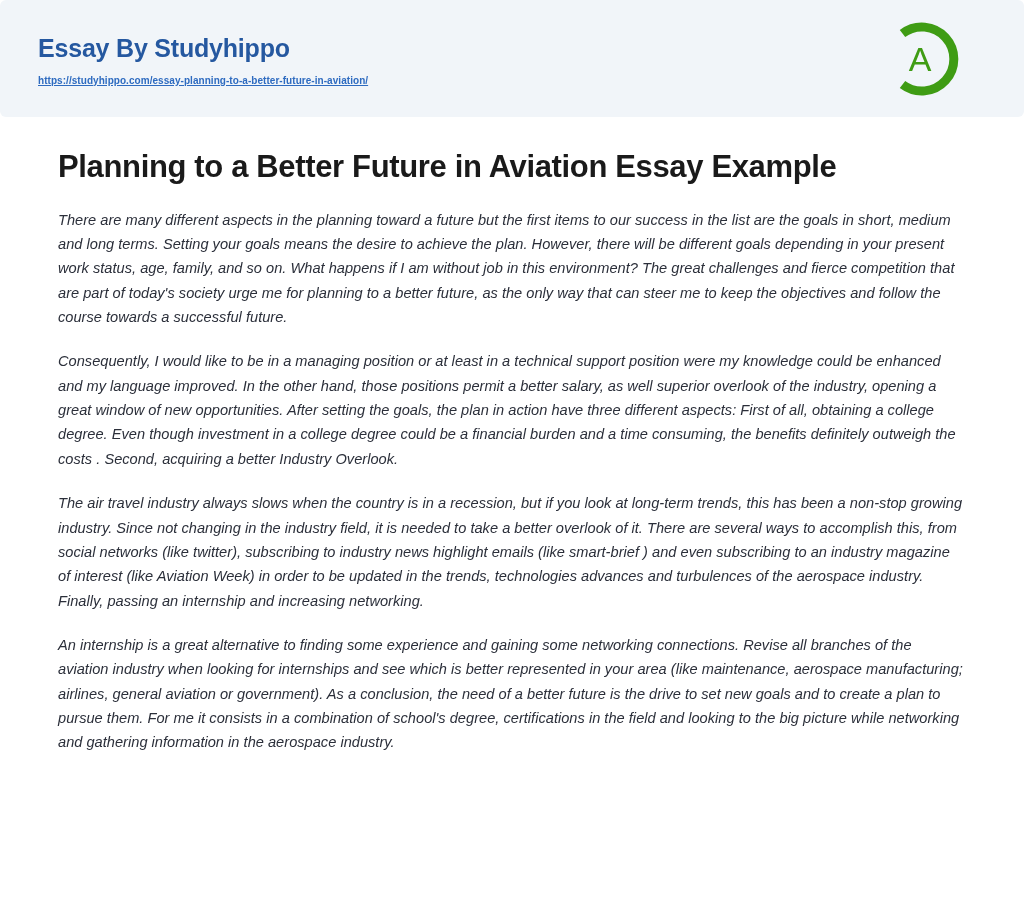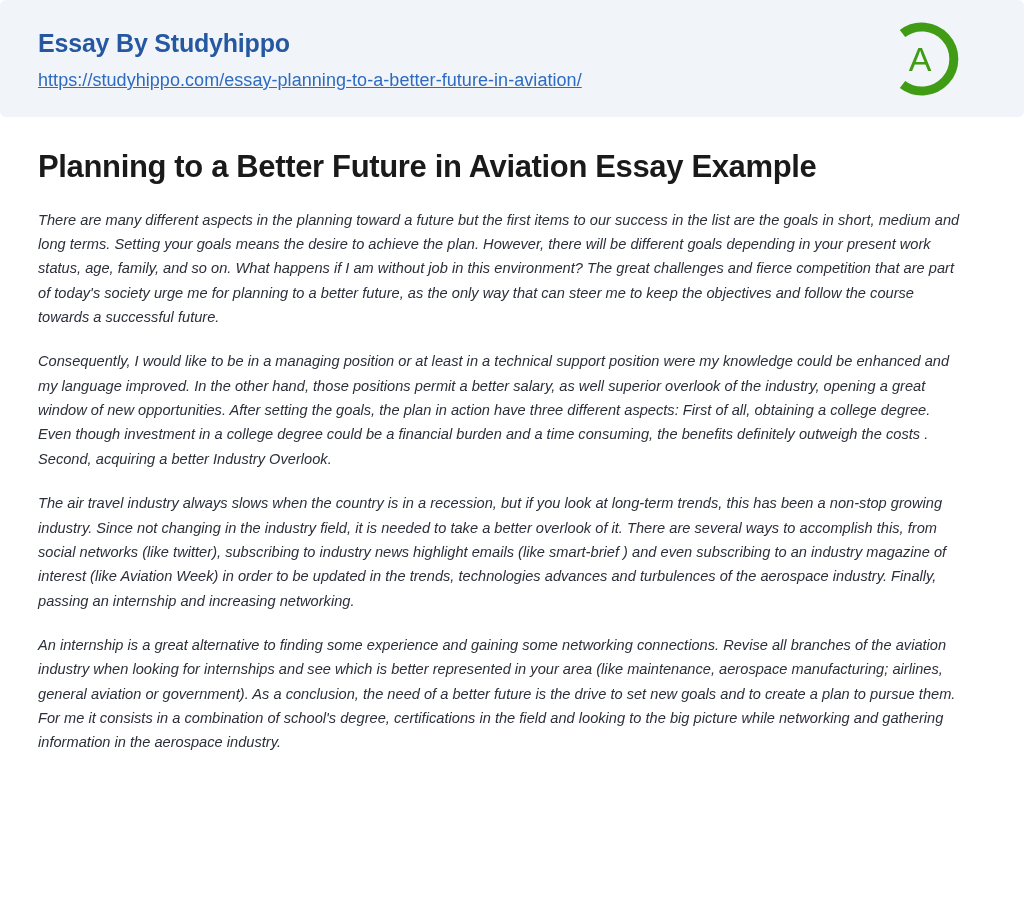--- a/index.html
+++ b/index.html
@@ -37,40 +37,42 @@
   .site-title {
     font-size: 25px;
     font-weight: bold;
     color: #2558a0;
     line-height: 1.15;
     letter-spacing: -0.2px;
     margin: 0 0 12px 0;
   }
 
   .site-url {
-    font-size: 18px;
+    font-size: 10px;
     color: #2e6bc0;
     line-height: 1.2;
     letter-spacing: 0.05px;
     word-break: break-all;
+    font-weight: bold;
   }
 
   .brand-logo {
     width: 78px;
     height: 78px;
     margin-right: 24px;
     position: relative;
     flex: 0 0 auto;
   }
   .brand-logo svg { display: block; }
 
   
   .article {
     padding: 0 60px 0 38px;
     box-sizing: border-box;
+    margin-left: 20px;
   }
 
   .article-title {
     font-size: 31px;
     font-weight: bold;
     color: #1a1a1a;
     line-height: 1.18;
     letter-spacing: -0.35px;
     margin: 32px 0 0 0;
     max-width: 900px;

